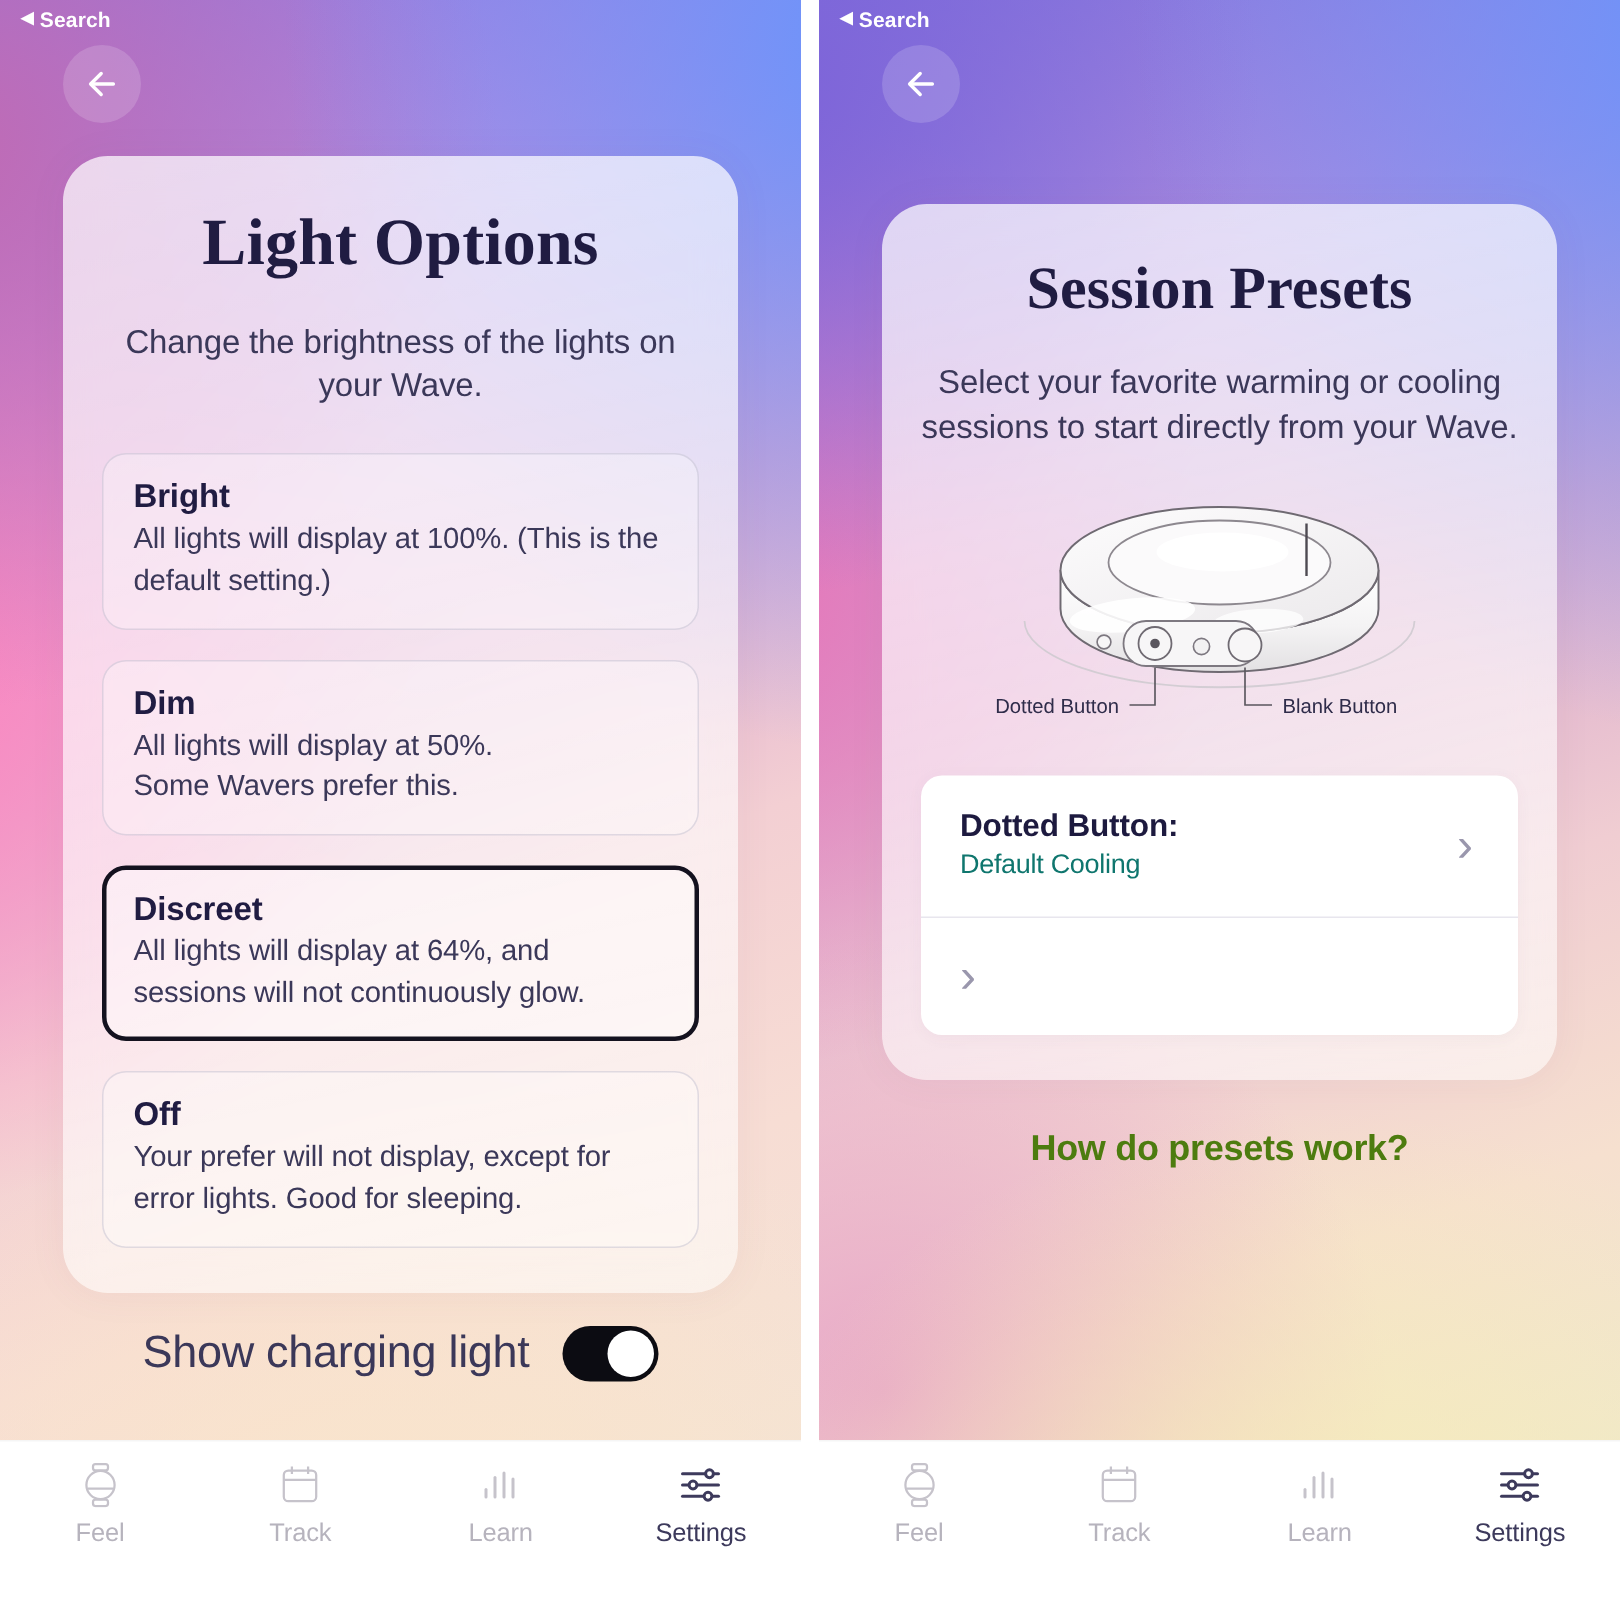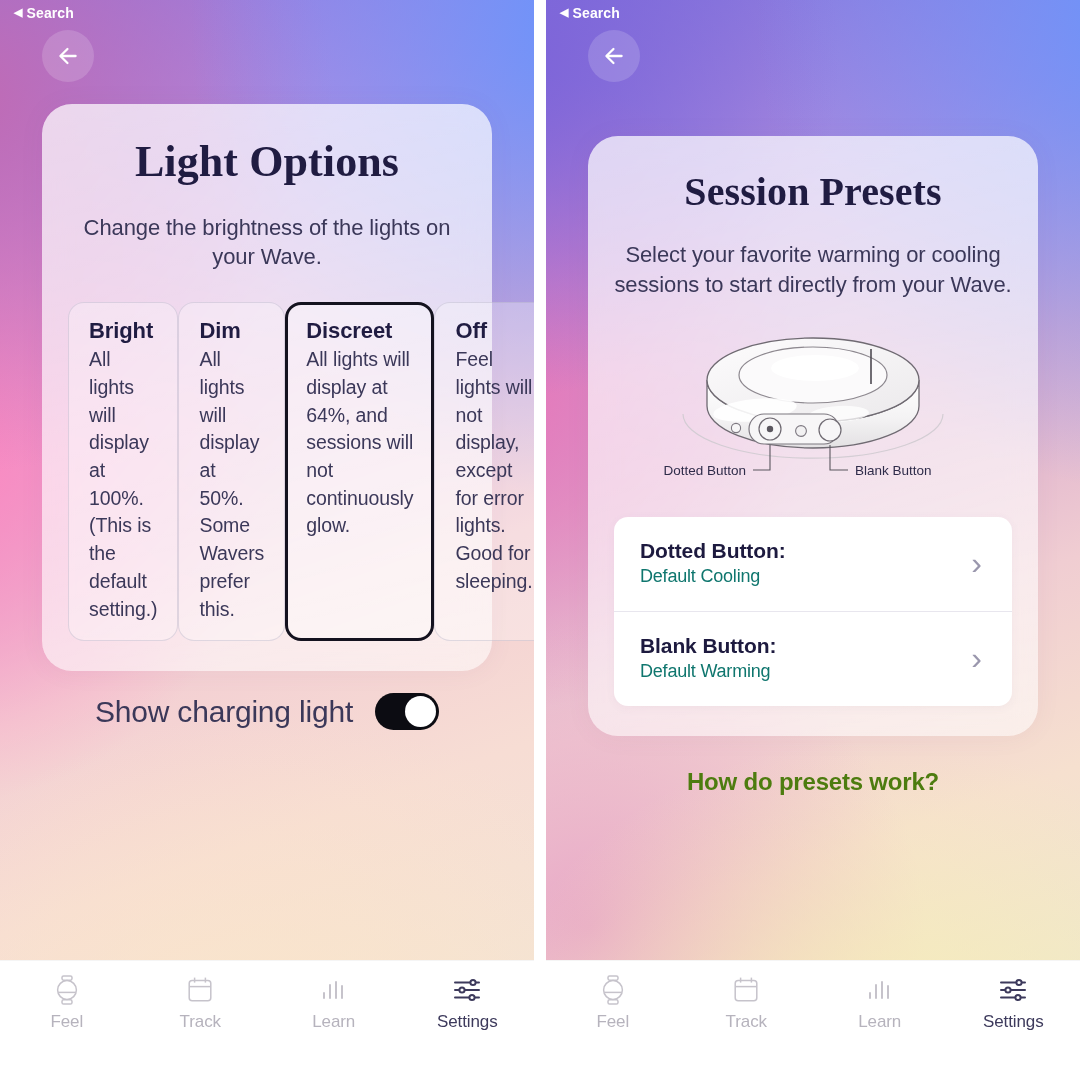--- a/index.html
+++ b/index.html
@@ -107,21 +107,21 @@
   .card-sub {
     margin-top: 27px;
     font-size: 22px;
     line-height: 1.36;
     color: #3b3859;
     text-align: center;
     letter-spacing: -.1px;
   }
 
   
-  .options { margin-top: 30px; display: flex; flex-direction: row; gap: 0; }
+  .options { margin-top: 30px; display: flex; flex-direction: column; gap: 20px; }
   .option {
     border: 1.3px solid rgba(170,165,190,0.35);
     border-radius: 16px;
     padding: 15px 20px 17px;
     background: rgba(255,255,255,0.30);
     cursor: pointer;
   }
   .option.selected {
     border: 3px solid #14121f;
     background: rgba(255,255,255,0.42);
@@ -271,21 +271,21 @@
             <div class="option-title">Dim</div>
             <div class="option-desc" style="white-space:pre-line">All lights will display at 50%.
 Some Wavers prefer this.</div>
           </div>
           <div class="option selected">
             <div class="option-title">Discreet</div>
             <div class="option-desc">All lights will display at 64%, and sessions will not continuously glow.</div>
           </div>
           <div class="option">
             <div class="option-title">Off</div>
-            <div class="option-desc">Feel lights will not display, except for error lights. Good for sleeping.</div>
+            <div class="option-desc">Your prefer will not display, except for error lights. Good for sleeping.</div>
           </div>
         </div>
       </div>
 
       <div class="toggle-row">
         <div class="toggle-label">Show charging light</div>
         <div class="toggle">
           <div class="knob"></div>
         </div>
       </div>
@@ -413,24 +413,20 @@
 
         <div class="preset-list">
           <div class="preset-row">
             <div class="preset-texts">
               <div class="preset-title">Dotted Button:</div>
               <div class="preset-value">Default Cooling</div>
             </div>
             <div class="chev">›</div>
           </div>
           <div class="preset-row">
-            <div class="preset-texts">
-              <div class="preset-title">Blank Button:</div>
-              <div class="preset-value">Default Warming</div>
-            </div>
             <div class="chev">›</div>
           </div>
         </div>
       </div>
 
       <div class="helplink">How do presets work?</div>
       <div class="spacer"></div>
     </div>
 
     <div class="tabbar">

